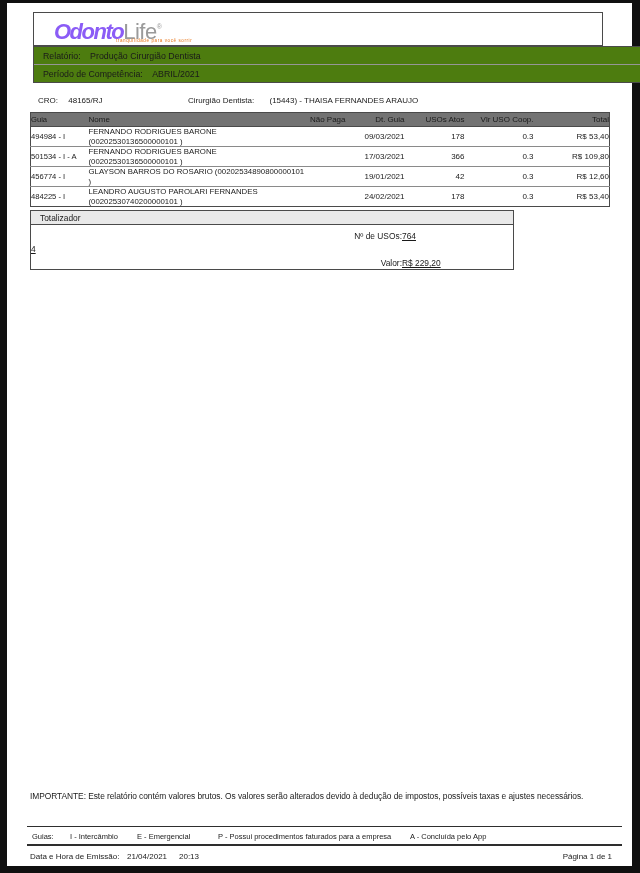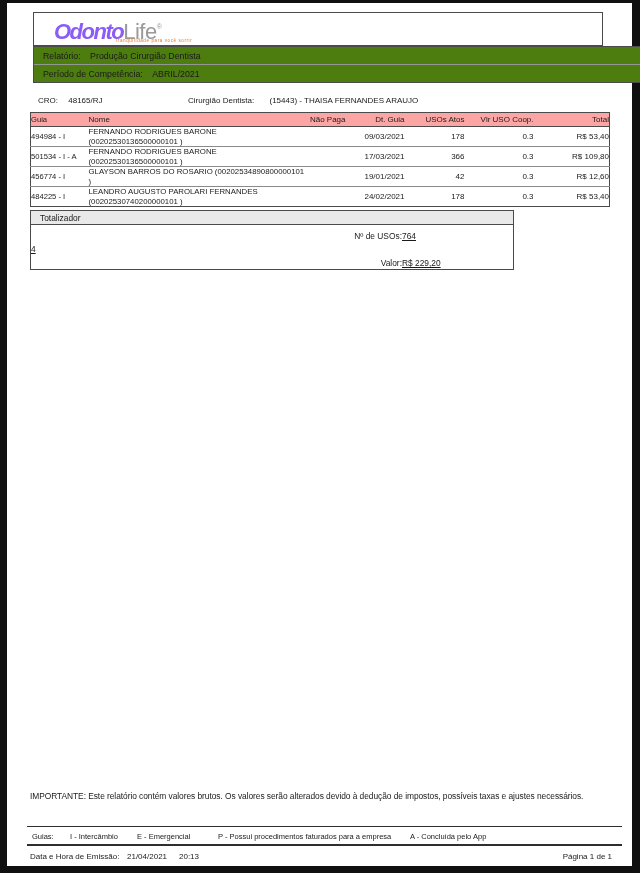--- a/index.html
+++ b/index.html
@@ -26,21 +26,21 @@
   
   .cro-row { position:absolute; left:31px; top:93px; width:570px; height:12px; font-size:8px; }
   .cro-value { margin-left:8px; }
   .dentist { position:absolute; left:150px; top:0; white-space:nowrap; }
   .dentist-value { margin-left:13px; }
 
   
   table.guides { position:absolute; left:23px; top:109px; width:579px;
                  border-collapse:collapse; table-layout:fixed; font-size:8px; }
   table.guides th, table.guides td { font-weight:normal; vertical-align:middle; padding:0; }
-  table.guides thead tr { background:#fca5a5; height:14px; }
+  table.guides thead tr { background:#737373; height:14px; }
   table.guides thead { border:1px solid #4a4a4a; }
   table.guides tbody { border:1px solid #4a4a4a; }
   table.guides tbody tr { height:20px; border-top:1px solid #8a8a8a; }
   table.guides tbody tr:first-child { border-top:none; }
   th.c-guia, td.c-guia { text-align:left; padding-left:3px; white-space:nowrap; font-size:7.6px; }
   th.c-nome, td.c-nome { text-align:left; padding-left:2px; }
   .nome-l1, .nome-l2 { line-height:9.5px; white-space:nowrap; font-size:7.8px; }
   .num { text-align:right; padding-right:2px; white-space:nowrap; }
   th.c-dt { padding-right:8px; }
   td.c-total, th.c-total { padding-right:4px; }

